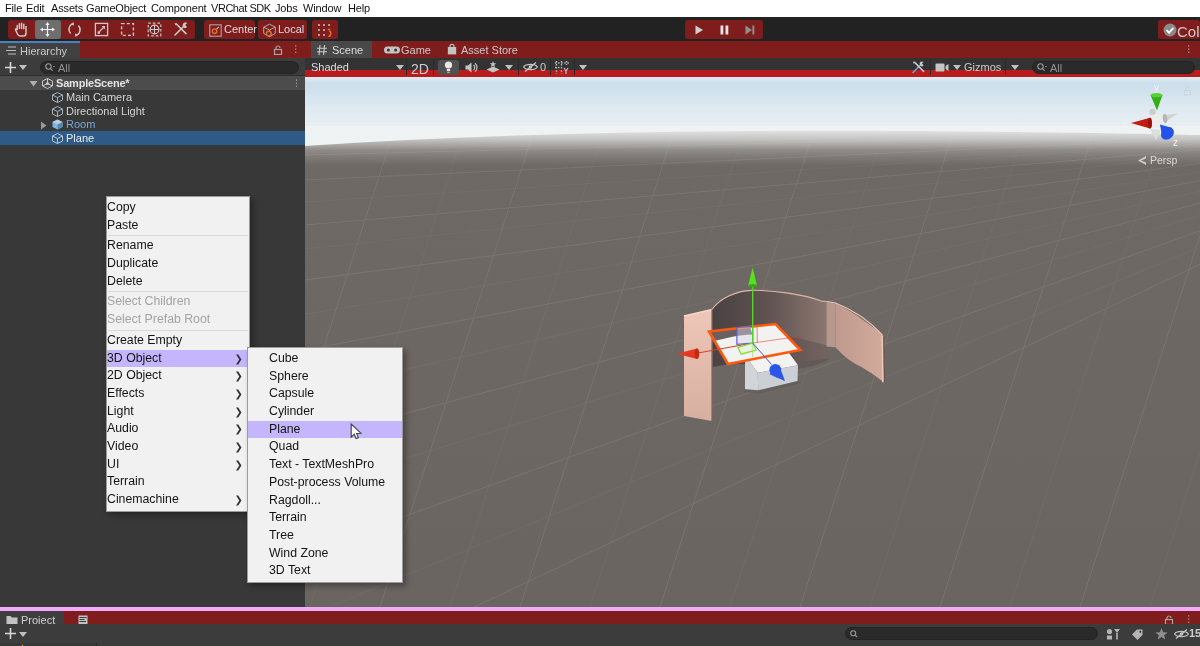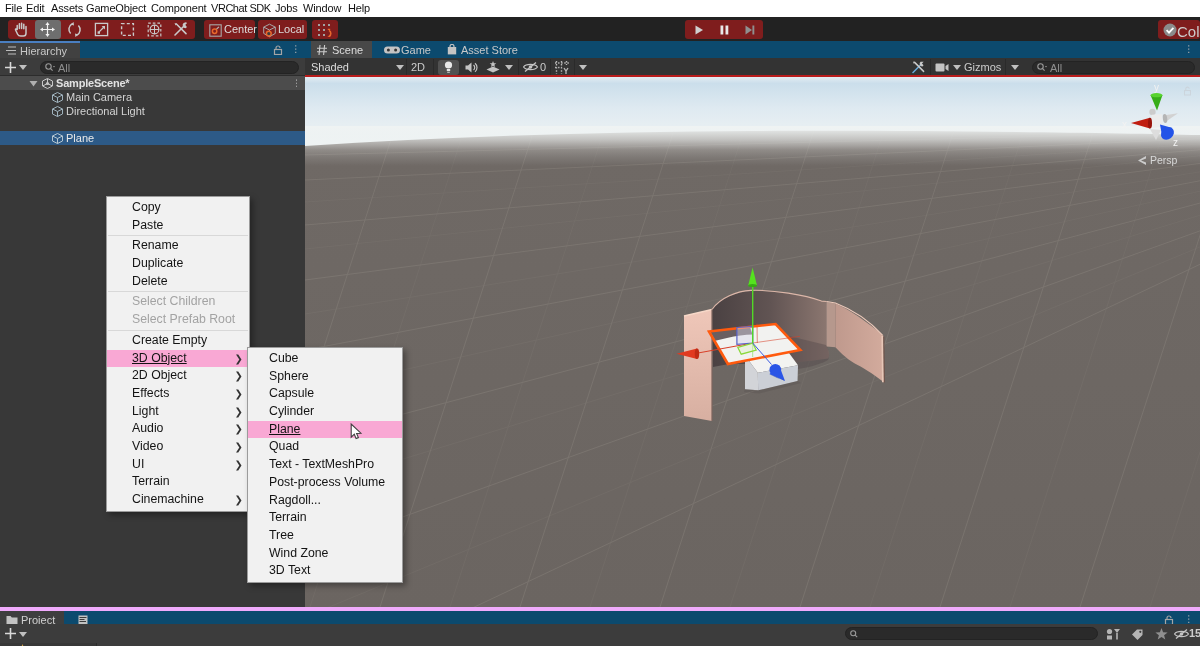--- a/index.html
+++ b/index.html
@@ -11,37 +11,37 @@
   #menubar { left:0; top:0; width:1200px; height:17px; background:#ffffff;
     color:#111111; font-size:11px; letter-spacing:-0.15px; }
   #menubar span { position:absolute; top:2px; }
   
   #toolbar { left:0; top:17px; width:1200px; height:24px; background:#222222; }
   .tbtn { position:absolute; top:3px; height:19px; background:#7f1d1d; border-radius:3px; }
   .ticon { position:absolute; top:0; width:26.6px; height:19px; display:flex;
     align-items:center; justify-content:center; z-index:5; }
   #toolicons svg.abs { z-index:5; }
   
-  .tabbar { background:#0c4a6e; }
+  .tabbar { background:#7f1d1d; }
   .tab { position:absolute; height:17px; color:#c8c8c8; font-size:11px;
     display:flex; align-items:center; }
   .ptool { background:#3c3c3c; }
   .search { position:absolute; background:#2a2a2a; border:1px solid #232323;
     border-radius:7px; color:#8f8f8f; font-size:11px; }
   
   .hrow { position:absolute; left:0; width:305px; height:14px; color:#d4d4d4;
     font-size:11px; line-height:14px; }
   
   .menu { position:absolute; background:#f1f1f1; border:1px solid #9b9b9b;
     box-shadow:3px 3px 6px rgba(0,0,0,0.35); z-index:40; padding:2px 0;
     font-size:12.3px; color:#141414; }
-  .mi { position:relative; height:17.7px; line-height:17.7px; padding-left:25px; }
+  .mi { position:relative; height:17.7px; line-height:17.7px; }
   .mi.sub2 { padding-left:21px; }
   .mi.dis { color:#a3a3a3; }
-  .mi.hl { background:#f9a8d4;text-decoration:underline; }
+  .mi.hl { background:#c4b5fd; }
   .mi .arr { position:absolute; right:6px; top:0; font-size:10px; color:#333; }
   .msep { height:1px; background:#d8d8d8; margin:1px 1px; }
 </style>
 </head>
 <body>
 <div id="stage">
 
   <div class="abs" id="menubar">
     <span style="left:5px">File</span>
     <span style="left:26px">Edit</span>
@@ -222,20 +222,31 @@
             <path d="M5.5 0.5 L10.5 3 L10.5 8 L5.5 10.5 L0.5 8 L0.5 3 Z M0.5 3 L5.5 5.5 L10.5 3 M5.5 5.5 L5.5 10.5" fill="none" stroke="#9fb2bd" stroke-width="1"></path>
           </svg>
         <span class="abs" style="left:66px;">Main Camera</span>
       </div>
       <div class="hrow" style="top:27.5px;">
         <svg class="abs" style="left:52px; top:2px;" width="11" height="11" viewBox="0 0 11 11">
             <path d="M5.5 0.5 L10.5 3 L10.5 8 L5.5 10.5 L0.5 8 L0.5 3 Z M0.5 3 L5.5 5.5 L10.5 3 M5.5 5.5 L5.5 10.5" fill="none" stroke="#9fb2bd" stroke-width="1"></path>
           </svg>
         <span class="abs" style="left:66px;">Directional Light</span>
       </div>
+      <div class="hrow" style="top:41px; color:#74a8dc;">
+        <svg class="abs" style="left:40px; top:3.5px;" width="7" height="9" viewBox="0 0 7 9">
+            <path d="M1 0.5 L6.5 4.5 L1 8.5 Z" fill="#999999"></path>
+          </svg>
+        <svg class="abs" style="left:52px; top:2px;" width="11" height="11" viewBox="0 0 11 11">
+            <path d="M5.5 0.5 L10.5 3 L10.5 8 L5.5 10.5 L0.5 8 L0.5 3 Z" fill="#7fb6e8"></path>
+            <path d="M0.5 3 L5.5 0.5 L10.5 3 L5.5 5.5 Z" fill="#b8cdd8"></path>
+            <path d="M5.5 5.5 L10.5 3 L10.5 8 L5.5 10.5 Z" fill="#5a87ad"></path>
+          </svg>
+        <span class="abs" style="left:66px;">Room</span>
+      </div>
       <div class="hrow" style="top:54.5px; background:#2d5a87; color:#eaeaea;">
         <svg class="abs" style="left:52px; top:2px;" width="11" height="11" viewBox="0 0 11 11">
             <path d="M5.5 0.5 L10.5 3 L10.5 8 L5.5 10.5 L0.5 8 L0.5 3 Z M0.5 3 L5.5 5.5 L10.5 3 M5.5 5.5 L5.5 10.5" fill="none" stroke="#b5c6d1" stroke-width="1"></path>
           </svg>
         <span class="abs" style="left:66px;">Plane</span>
       </div>
     </div>
   </div>
 
   <div class="abs" id="scenepanel" style="left:305px; top:41px; width:895px; height:566px; background:#383838;">
@@ -250,27 +261,27 @@
           <path d="M3.5 0.5 L12.5 0.5 A3.4 3.4 0 0 1 12.5 7.5 L3.5 7.5 A3.4 3.4 0 0 1 3.5 0.5 Z" fill="#c4c4c4"></path>
           <circle cx="4.4" cy="4" r="1.5" fill="#333333"></circle>
           <circle cx="11.6" cy="4" r="1.5" fill="#333333"></circle>
         </svg>
       <svg class="abs" style="left:142px; top:3px;" width="10" height="11" viewBox="0 0 10 11">
           <rect x="0.8" y="3" width="8.4" height="7.4" fill="#c4c4c4"></rect>
           <path d="M3 3.6 L3 2.4 a2 2 0 0 1 4 0 L7 3.6" fill="none" stroke="#c4c4c4" stroke-width="1.2"></path>
         </svg>
       <span class="abs" style="left:879px; top:2px; color:#b5b5b5; font-size:9.5px;">⋮</span>
     </div>
-    <div class="abs" id="scenetool" style="left:0; top:17px; width:895px; height:19px; background:#333333; border-bottom:2px solid #b91c1c;">
+    <div class="abs" id="scenetool" style="left:0; top:17px; width:895px; height:19px; background:#333333; border-bottom:7px solid #b91c1c;">
       <span style="position:absolute; left:6px; top:3px; color:#dddddd; font-size:11px;">Shaded</span>
       <svg class="abs" style="left:91px; top:7px;" width="8" height="5" viewBox="0 0 8 5">
           <path d="M0 0 L8 0 L4 5 Z" fill="#c0c0c0"></path>
         </svg>
       <div class="abs" style="left:101px; top:1px; width:1px; height:16px; background:#2a2a2a;"></div>
-      <span style="position:absolute; left:106px; top:3px; color:#cccccc; font-size:11px;">2D</span>
+      <span style="position:absolute; left:106px; top:3px; color:#cccccc; font-size:14px;">2D</span>
       <div class="abs" style="left:128px; top:1px; width:1px; height:16px; background:#2a2a2a;"></div>
 
       <div class="abs" style="left:133px; top:1.5px; width:21px; height:15px; background:#515151; border-radius:3px;"></div>
       <svg class="abs" style="left:139px; top:2.5px;" width="9" height="13" viewBox="0 0 9 13">
           <circle cx="4.5" cy="4" r="3.6" fill="#e8e8e8"></circle>
           <rect x="2.8" y="8" width="3.4" height="2" fill="#e8e8e8"></rect>
           <rect x="3.2" y="10.6" width="2.6" height="1.4" fill="#b0b0b0"></rect>
         </svg>
 
       <svg class="abs" style="left:160px; top:3.5px;" width="13" height="11" viewBox="0 0 13 11">

